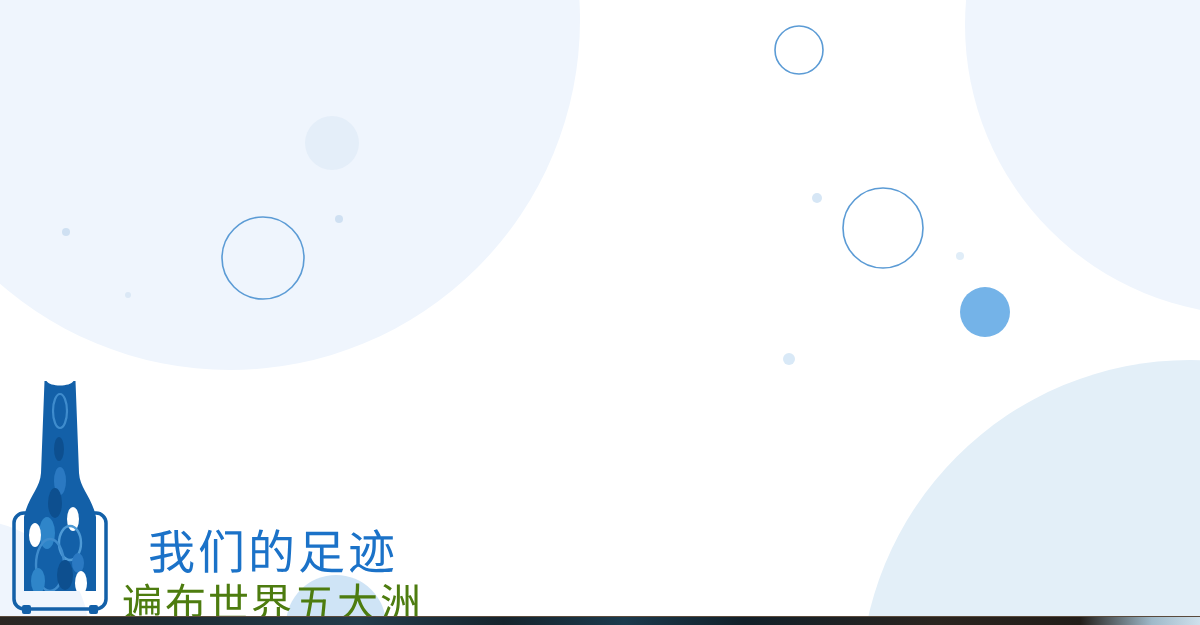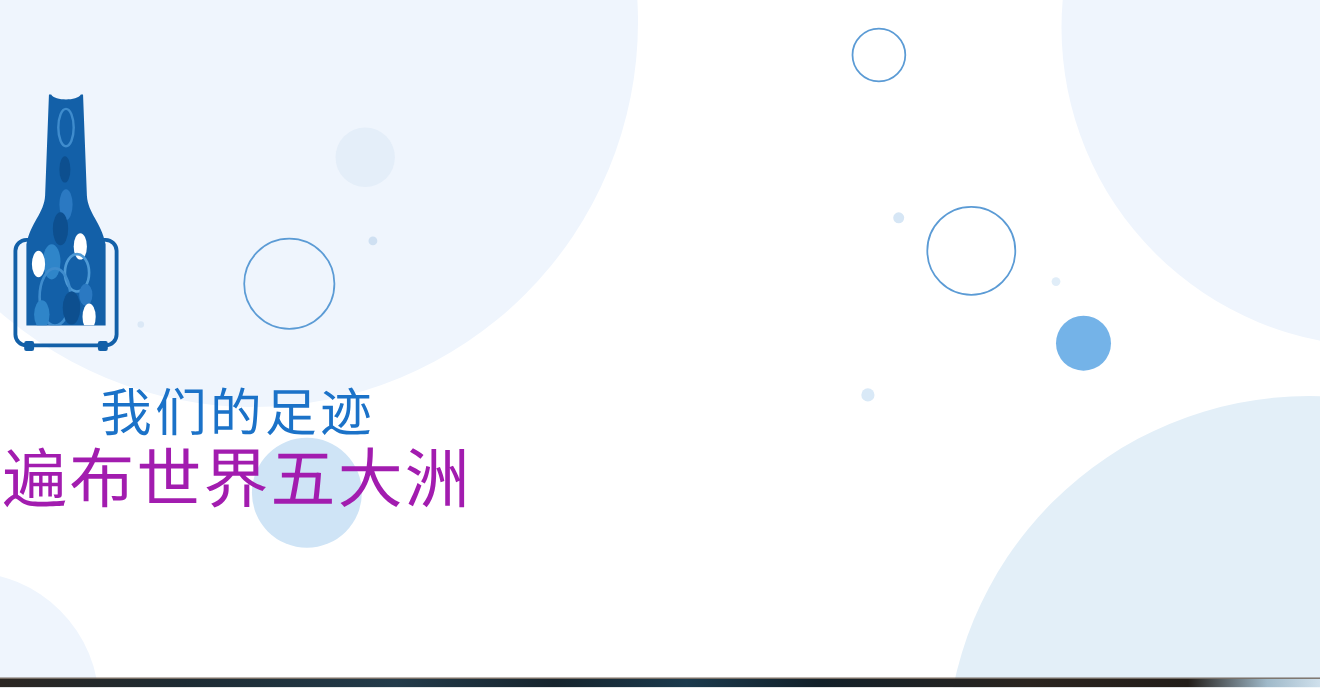--- a/index.html
+++ b/index.html
@@ -31,22 +31,22 @@
 
   
   .brand-block {
     position: absolute;
     left: 0;
     top: 0;
     width: 1093px;
     height: 625px;
     z-index: 2;
     display: flex;
-    flex-direction: column;
-    align-items: flex-start;
+    flex-direction: row;
+    align-items: flex-end;
     justify-content: flex-start;
   }
 
   .bottle-logo {
     margin-top: 82px;
     width: 120px;
     height: 248px;
   }
   .bottle-logo svg { display: block; width: 100%; height: 100%; }
 
@@ -82,22 +82,22 @@
   }
 
   .headline-primary {
     font-size: 47px;
     color: #1b72c8;
     letter-spacing: 3px;
     padding-left: 3px;
   }
 
   .headline-secondary {
-    font-size: 59px;
-    color: #a21caf;
+    font-size: 41px;
+    color: #4d7c0f;
     letter-spacing: 2px;
     margin-top: 8px;
     padding-left: 2px;
   }
 
   
   .bottom-strip {
     position: absolute;
     left: 0;
     bottom: 0;

